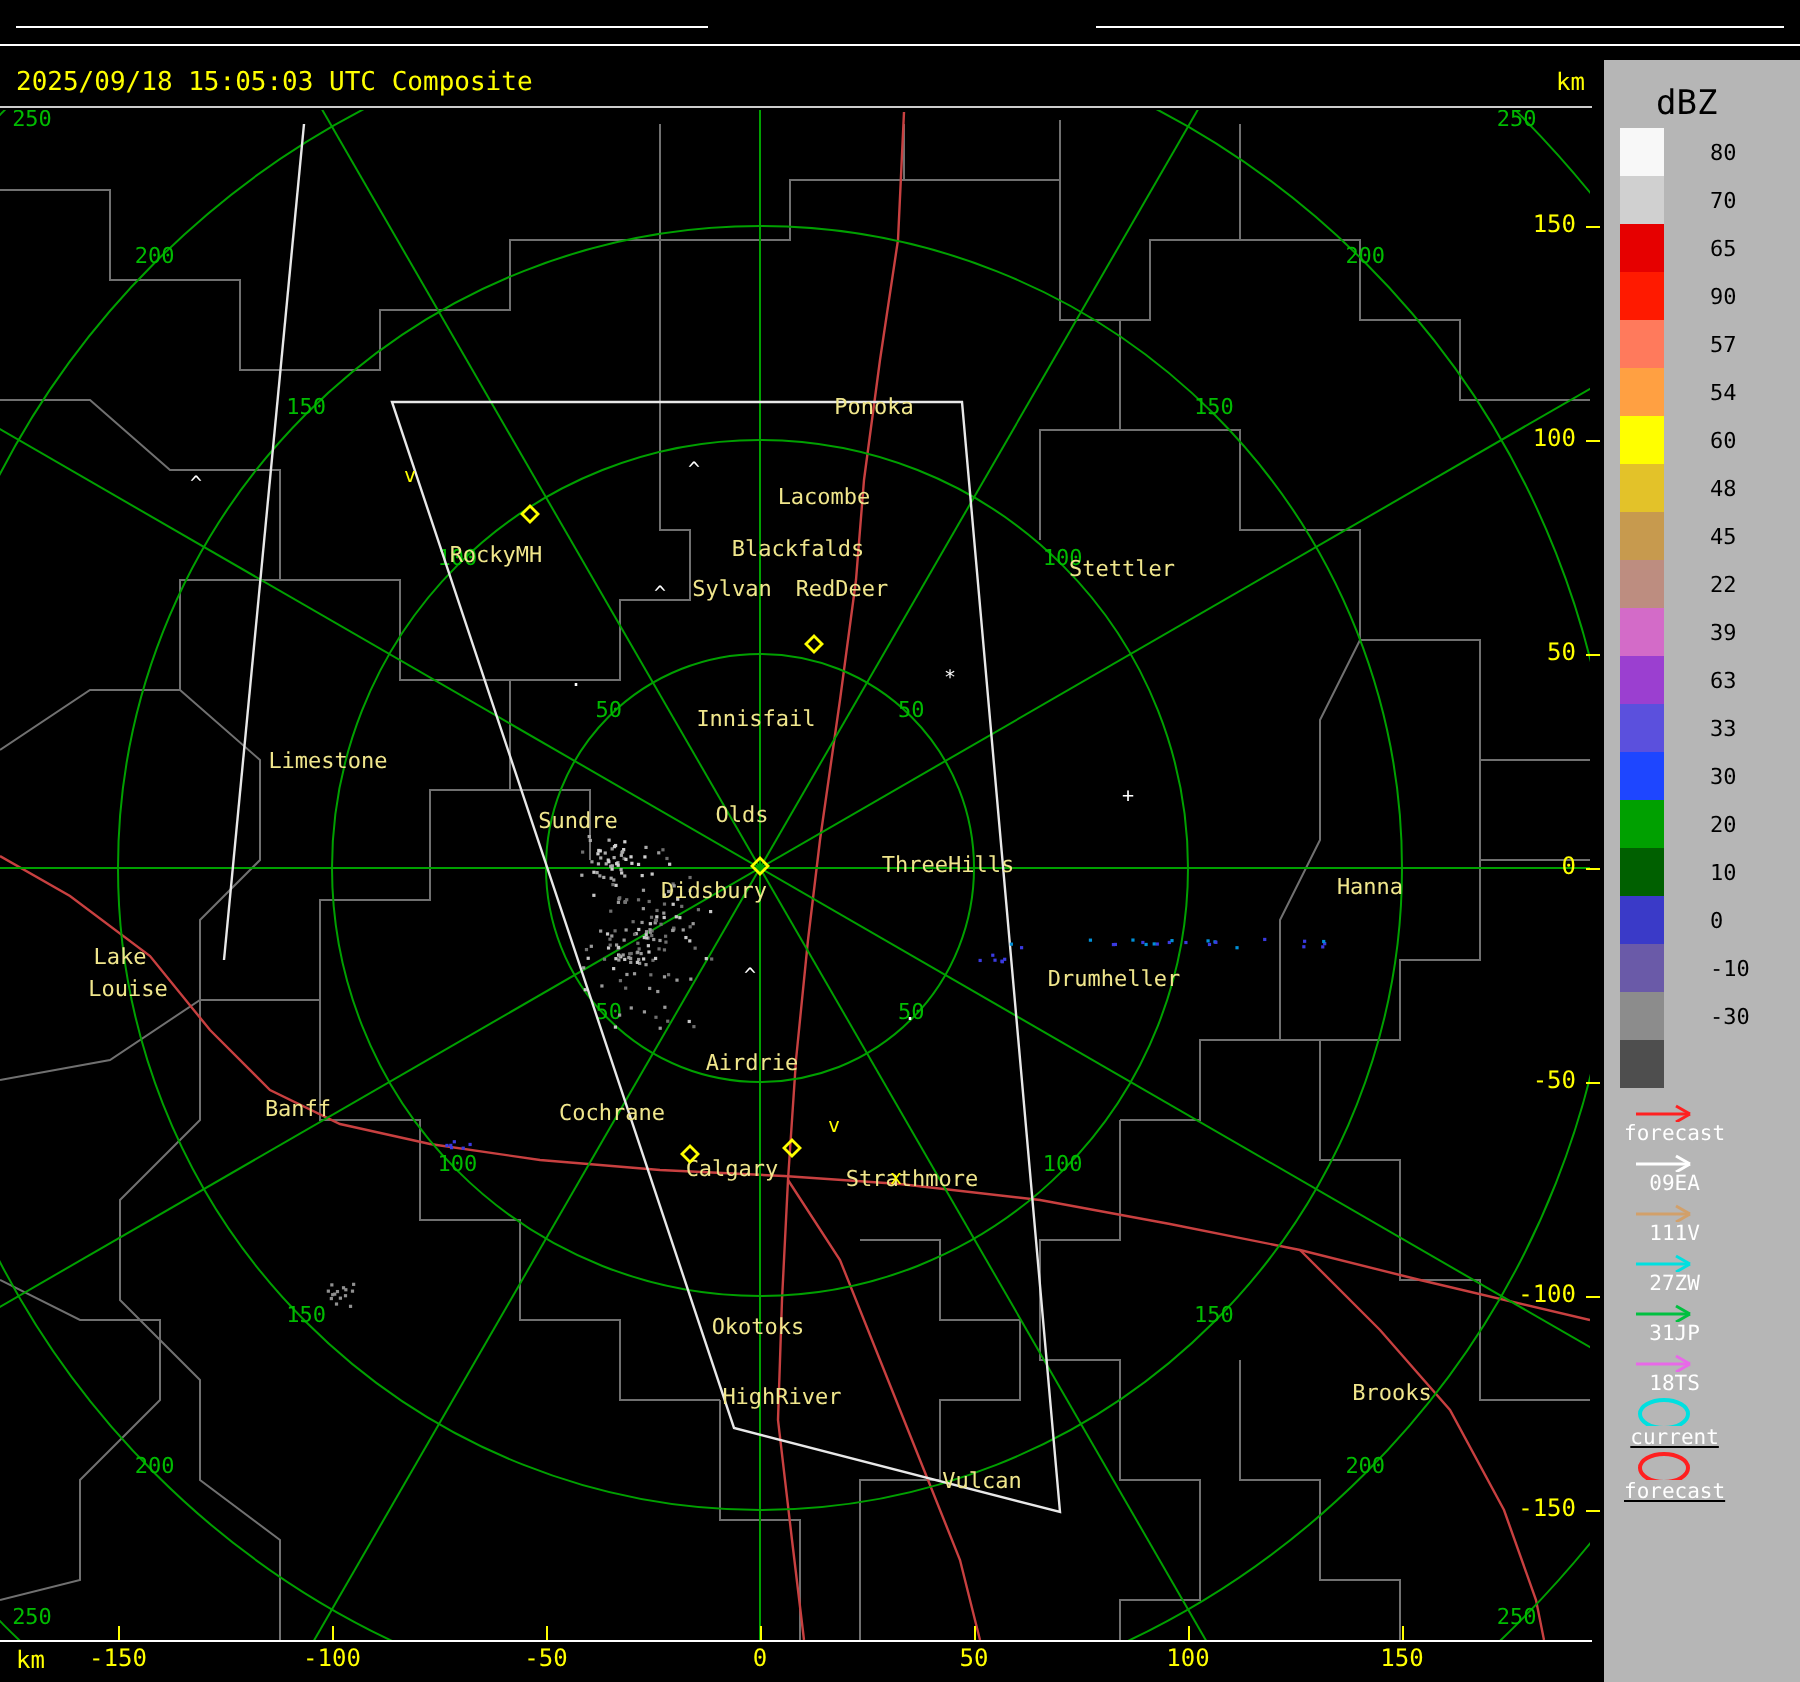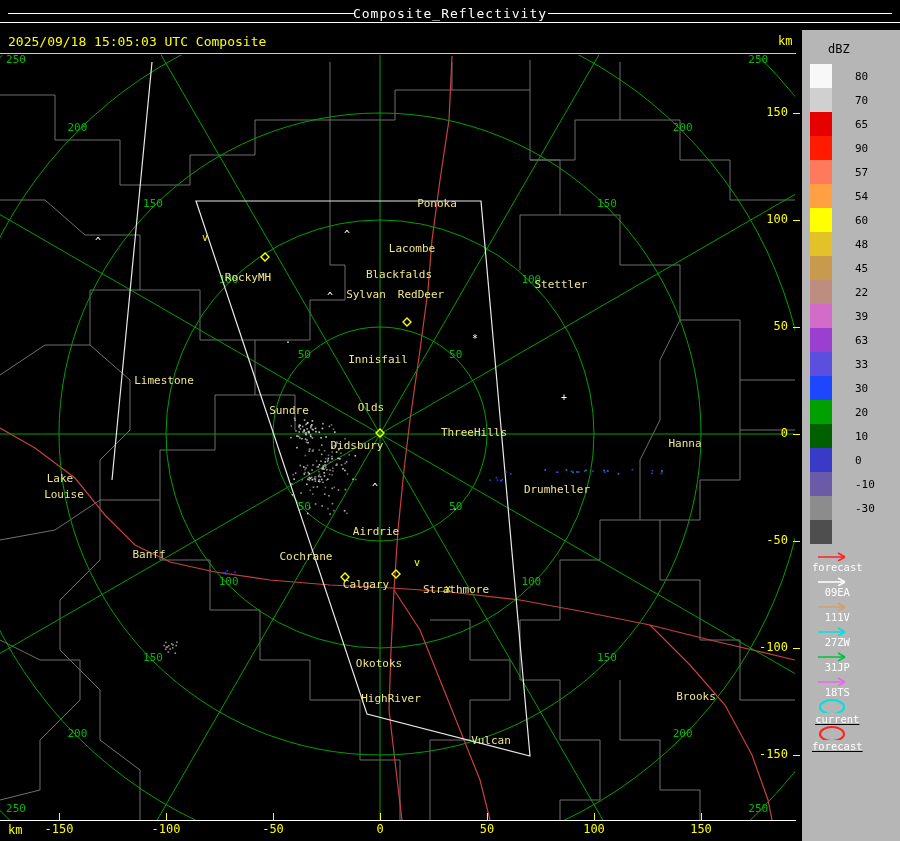--- a/index.html
+++ b/index.html
@@ -9,38 +9,37 @@
   .title{position:absolute;top:6px;left:0;width:900px;text-align:center;color:#ffffff;
          font-size:13px;letter-spacing:1px;}
   .timestamp{position:absolute;top:34px;left:8px;color:#ffff00;font-size:13px;}
   .km-top{position:absolute;top:34px;left:778px;color:#ffff00;font-size:12px;}
   .km-bottom{position:absolute;top:823px;left:8px;color:#ffff00;font-size:12px;}
   #map-svg{position:absolute;top:0;left:0;}
   .xtick-label{position:absolute;width:44px;text-align:center;color:#ffff00;font-size:12px;top:822px;}
   .ytick-label{position:absolute;width:34px;text-align:right;color:#ffff00;font-size:12px;left:754px;}
   .tickmark{position:absolute;background:#ffff00;}
   .sidebar{position:absolute;left:802px;top:30px;width:98px;height:811px;background:#b6b6b6;}
-  .dbz-title{position:absolute;top:12px;left:26px;color:#000;font-size:12px;}
+  .dbz-title{position:absolute;top:12px;left:26px;color:#000;font-size:17px;}
   #colorbar{position:absolute;top:34px;left:8px;}
   .cb-row{display:flex;align-items:center;height:24px;}
   .cb-swatch{width:22px;height:24px;flex:none;}
   .cb-label{margin-left:23px;color:#000;font-size:11px;}
   #legend{position:absolute;top:518px;left:4px;}
   .lg-row{display:flex;align-items:center;height:25px;flex-direction:column;}
   .lg-row.tall{height:27px;text-decoration:underline;}
   .lg-label{margin-left:6px;color:#ffffff;font-size:10.5px;}
 </style>
 </head>
 <body>
 
 <div class="screen">
 
   <div class="hline" style="top:13px;left:8px;width:346px;"></div>
   <div class="hline" style="top:13px;left:548px;width:344px;"></div>
-  <div class="title">Composite_Reflectivity</div>
   <div class="hline" style="top:22px;left:0;width:900px;"></div>
 
   <div class="timestamp">2025/09/18 15:05:03 UTC Composite</div>
   <div class="km-top">km</div>
   <div class="hline" style="top:53px;left:0;width:796px;opacity:.8;"></div>
 
   <svg id="map-svg" width="800" height="841" viewBox="0 0 800 841">
       <defs>
         <clipPath id="mapclip">
           <rect x="0" y="55" width="795" height="765"></rect>

